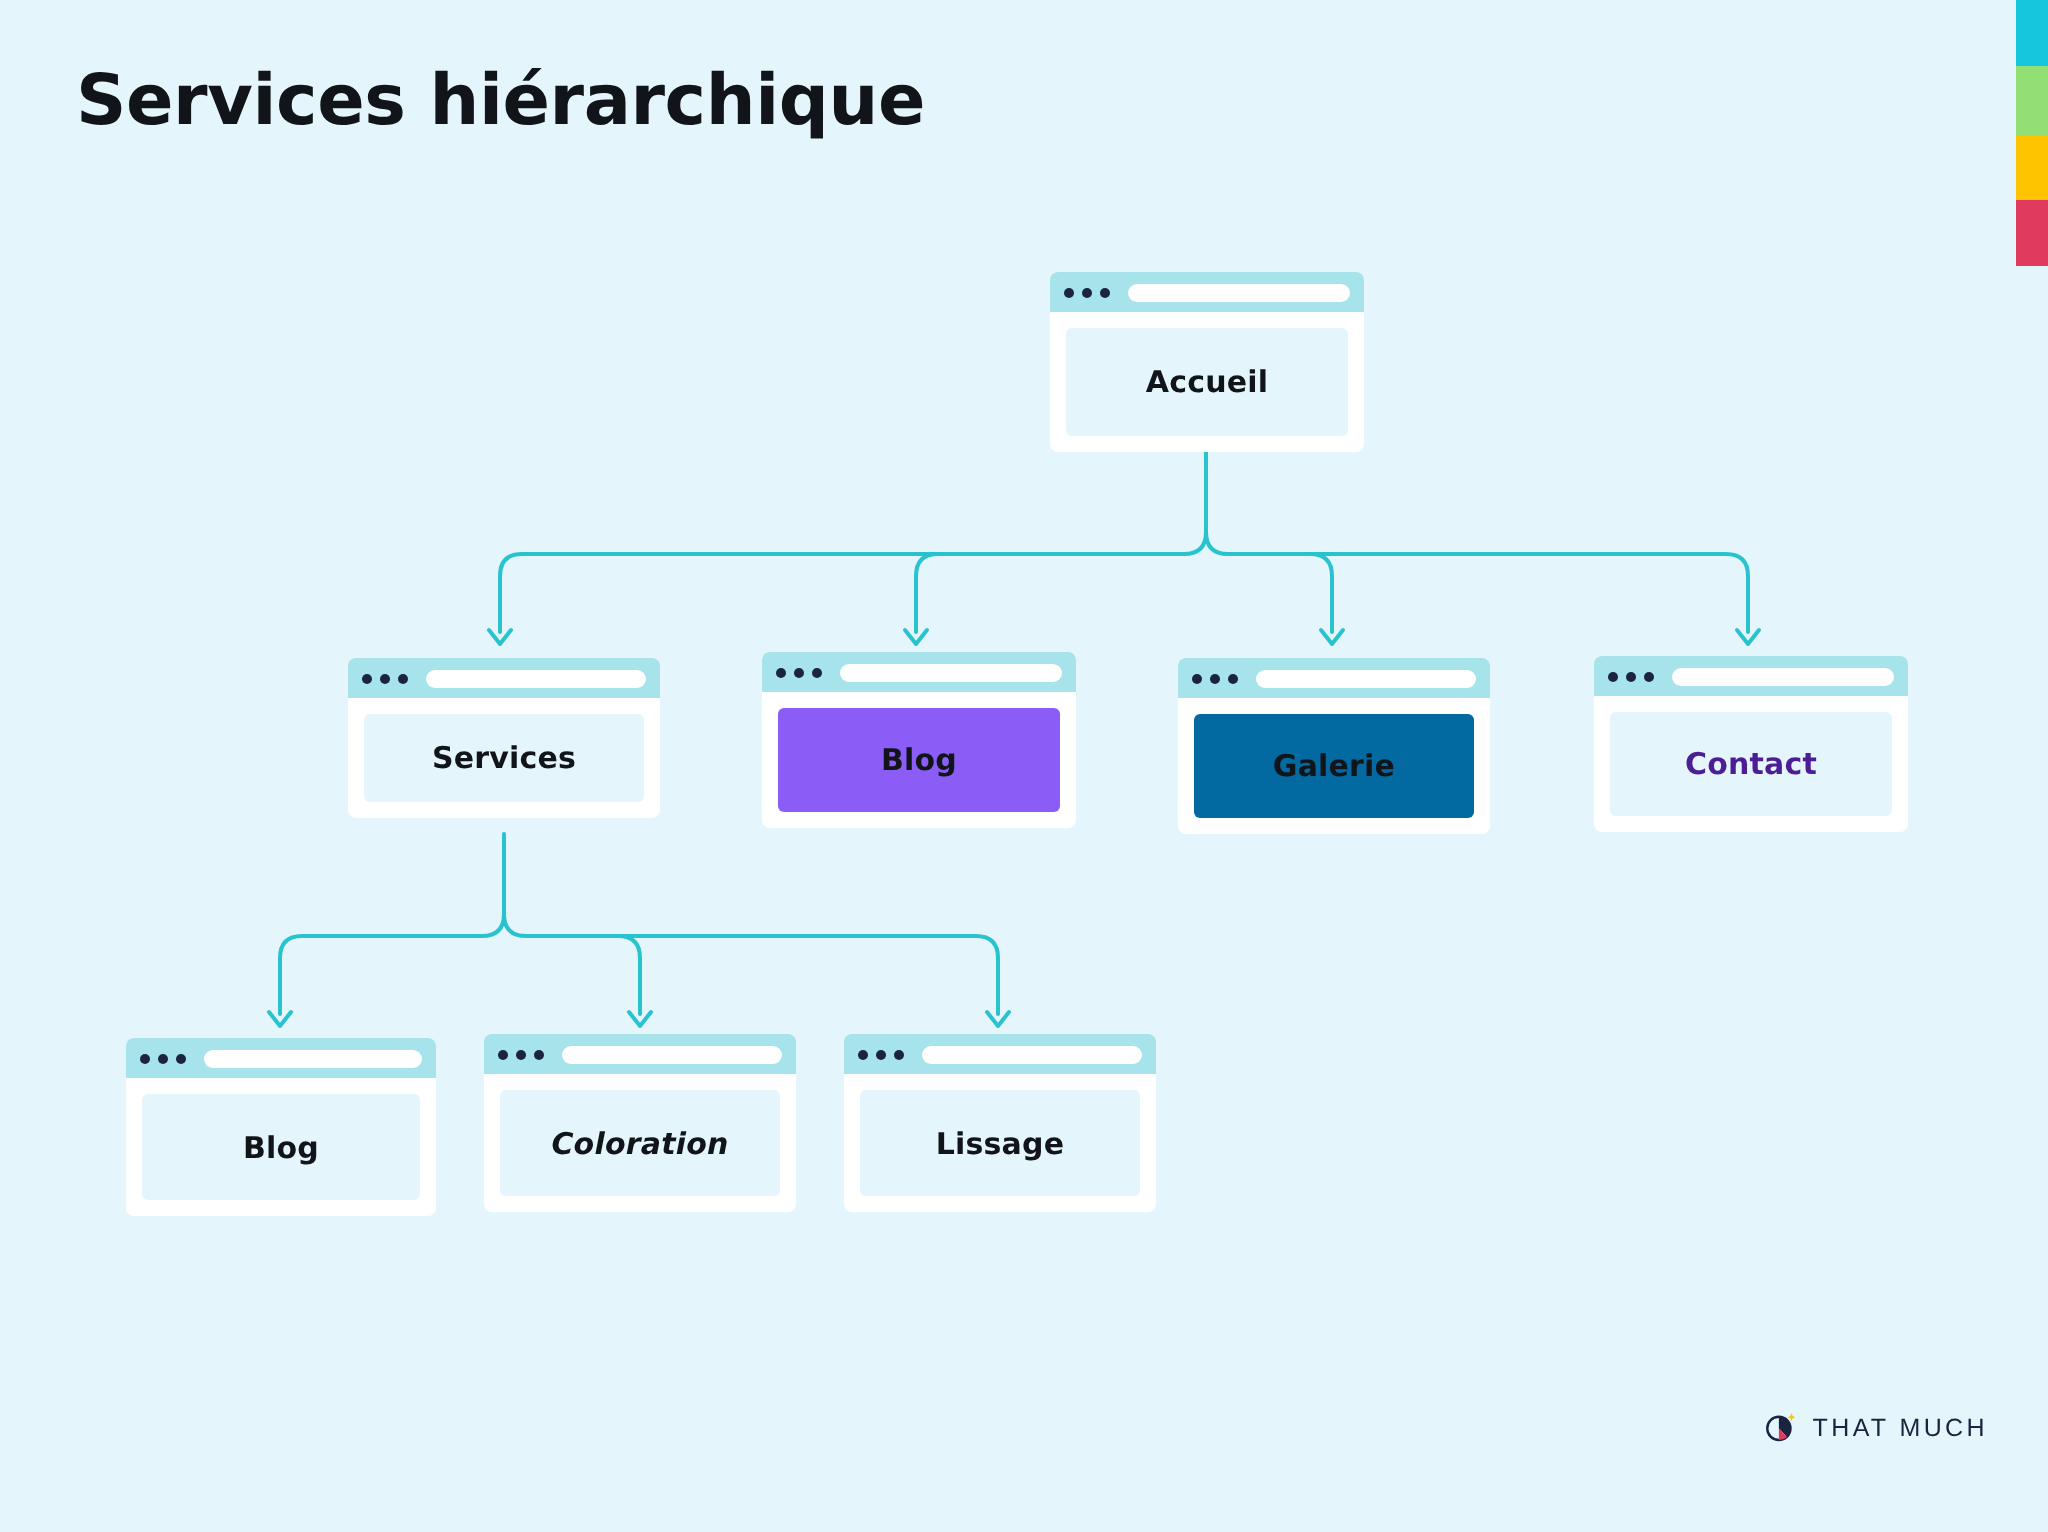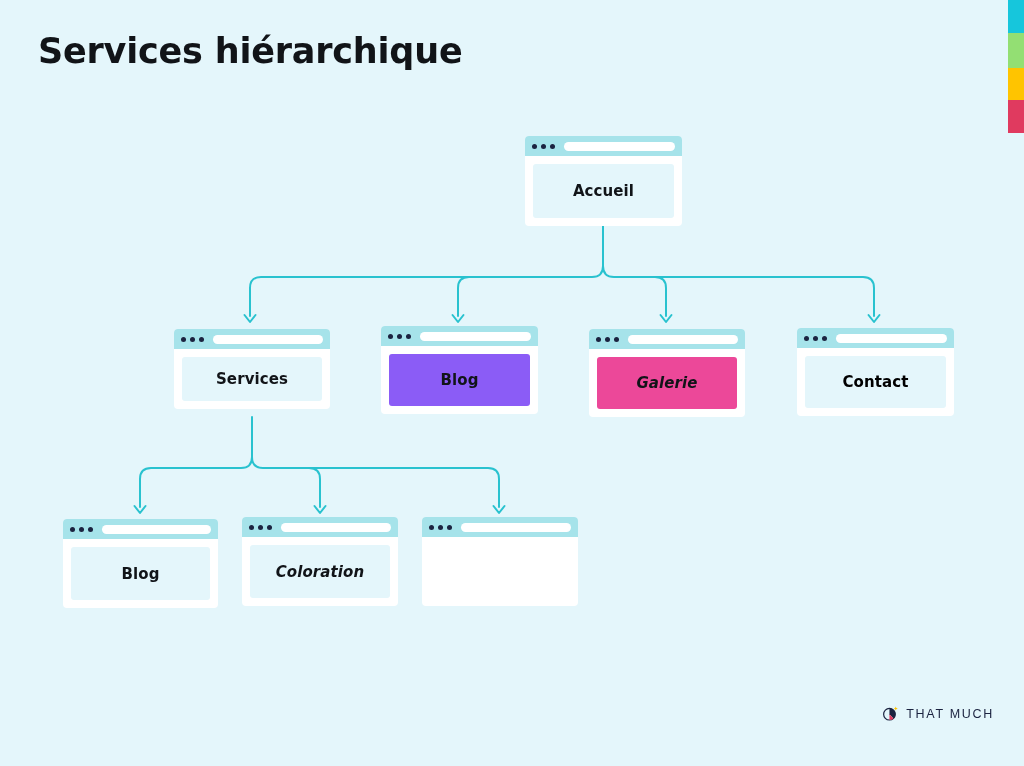--- a/index.html
+++ b/index.html
@@ -234,37 +234,37 @@
       <div class="card" style="left: 589px; top: 329px; width: 156px; height: 88px;">
         <div class="card-titlebar" style="background: rgb(166, 227, 234);">
           <div class="dots">
             <span class="dot" style="background: rgb(27, 35, 64);"></span>
             <span class="dot" style="background: rgb(27, 35, 64);"></span>
             <span class="dot" style="background: rgb(27, 35, 64);"></span>
           </div>
           <div class="urlbar"></div>
         </div>
         <div class="card-body">
-          <div class="card-panel" style="background: #ec4899; font-style: italic;">
+          <div class="card-panel" style="background: #0369a1;">
             <span class="card-label" style="color: rgb(17, 20, 24);">Galerie</span>
           </div>
         </div>
       </div>
       <div class="card" style="left: 797px; top: 328px; width: 157px; height: 88px;">
         <div class="card-titlebar" style="background: rgb(166, 227, 234);">
           <div class="dots">
             <span class="dot" style="background: rgb(27, 35, 64);"></span>
             <span class="dot" style="background: rgb(27, 35, 64);"></span>
             <span class="dot" style="background: rgb(27, 35, 64);"></span>
           </div>
           <div class="urlbar"></div>
         </div>
         <div class="card-body">
           <div class="card-panel" style="background: rgb(228, 246, 251);">
-            <span class="card-label" style="color: #000000; text-align: center;">Contact</span>
+            <span class="card-label" style="color: #4c1d95; text-align: center;">Contact</span>
           </div>
         </div>
       </div>
       <div class="card" style="left: 63px; top: 519px; width: 155px; height: 89px;">
         <div class="card-titlebar" style="background: rgb(166, 227, 234);">
           <div class="dots">
             <span class="dot" style="background: rgb(27, 35, 64);"></span>
             <span class="dot" style="background: rgb(27, 35, 64);"></span>
             <span class="dot" style="background: rgb(27, 35, 64);"></span>
           </div>
@@ -292,20 +292,25 @@
         </div>
       </div>
       <div class="card" style="left: 422px; top: 517px; width: 156px; height: 89px;">
         <div class="card-titlebar" style="background: rgb(166, 227, 234);">
           <div class="dots">
             <span class="dot" style="background: rgb(27, 35, 64);"></span>
             <span class="dot" style="background: rgb(27, 35, 64);"></span>
             <span class="dot" style="background: rgb(27, 35, 64);"></span>
           </div>
           <div class="urlbar"></div>
+        </div>
+        <div class="card-body">
+          <div class="card-panel" style="background: rgb(228, 246, 251);">
+            <span class="card-label" style="color: rgb(17, 20, 24);">Lissage</span>
+          </div>
         </div>
       </div>
     </div>
 
   <div class="brand">
     <span class="brand-mark">
       <svg viewBox="0 0 24 24" width="17" height="17" xmlns="http://www.w3.org/2000/svg">
         <circle cx="10.5" cy="13" r="8.2" fill="none" stroke="#1b2340" stroke-width="1.7"></circle>
         <path d="M10.5 13 L10.5 4.8 A8.2 8.2 0 0 1 16.3 19 Z" fill="#1b2340"></path>
         <path d="M10.5 13 L16.3 19 A8.2 8.2 0 0 1 10.5 21.2 Z" fill="#e03a5f"></path>

